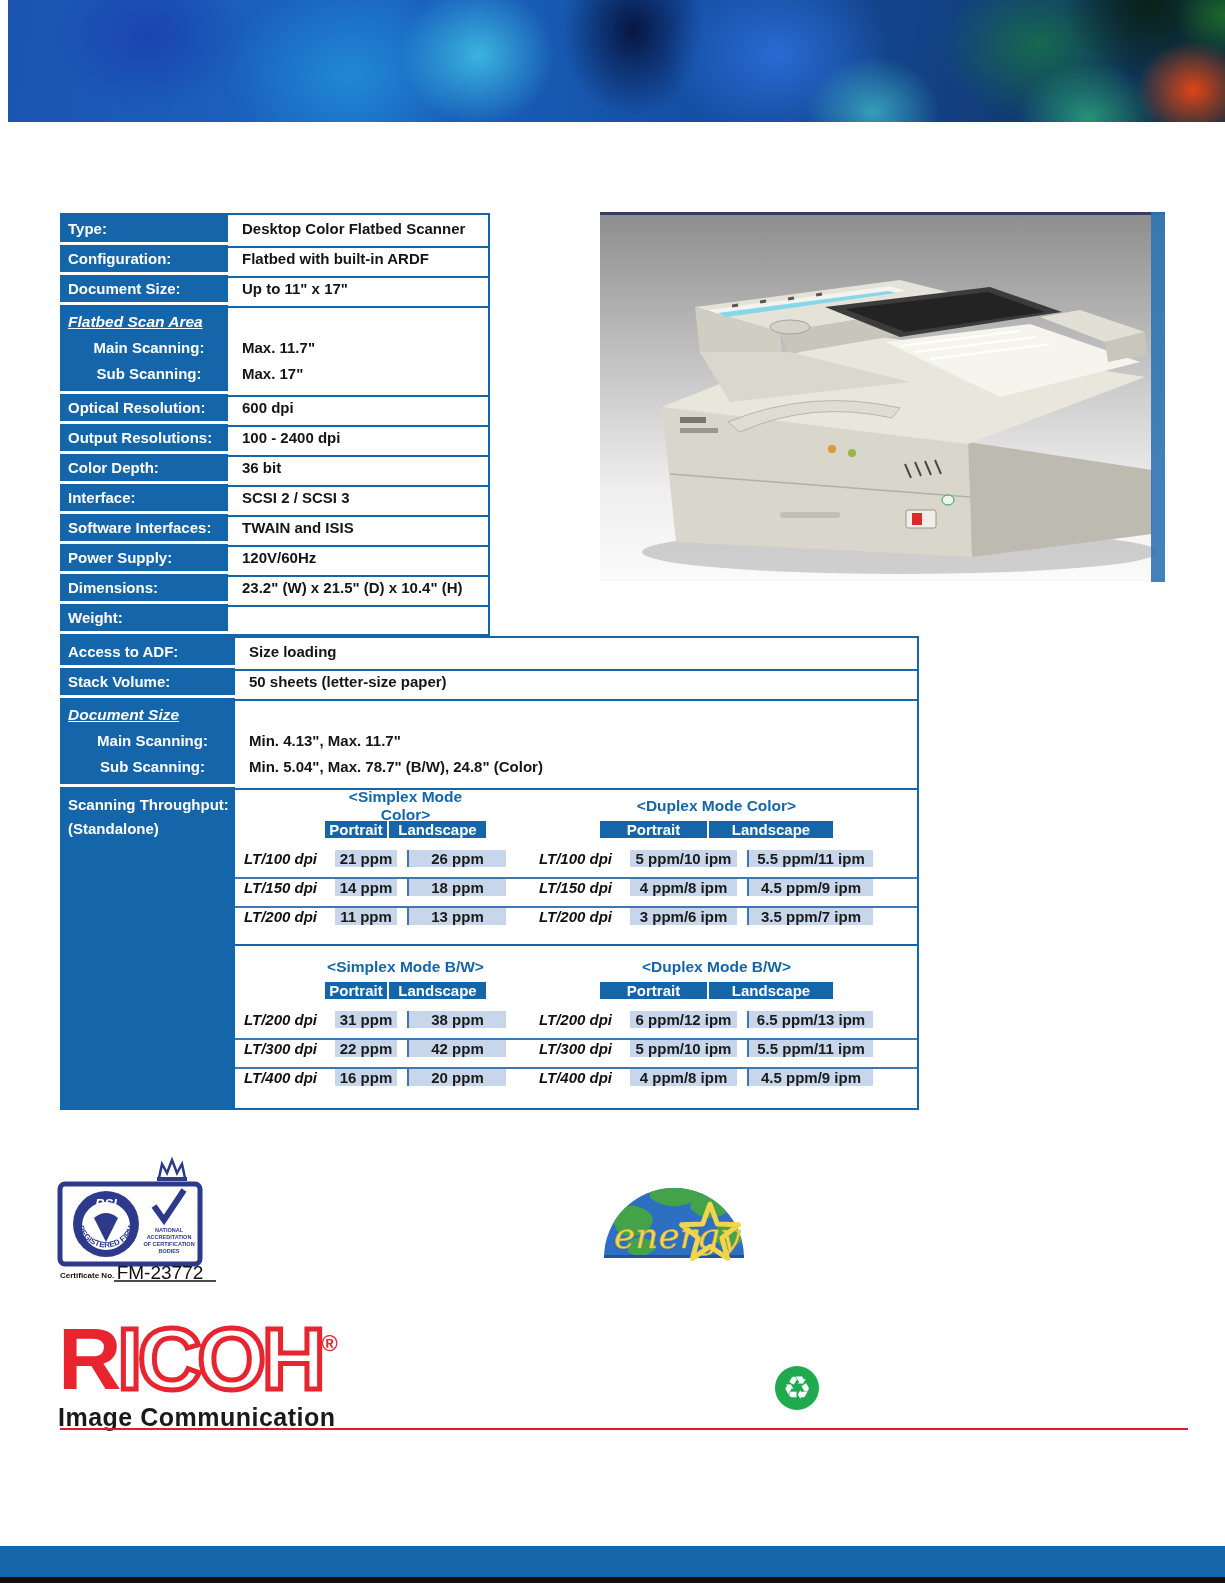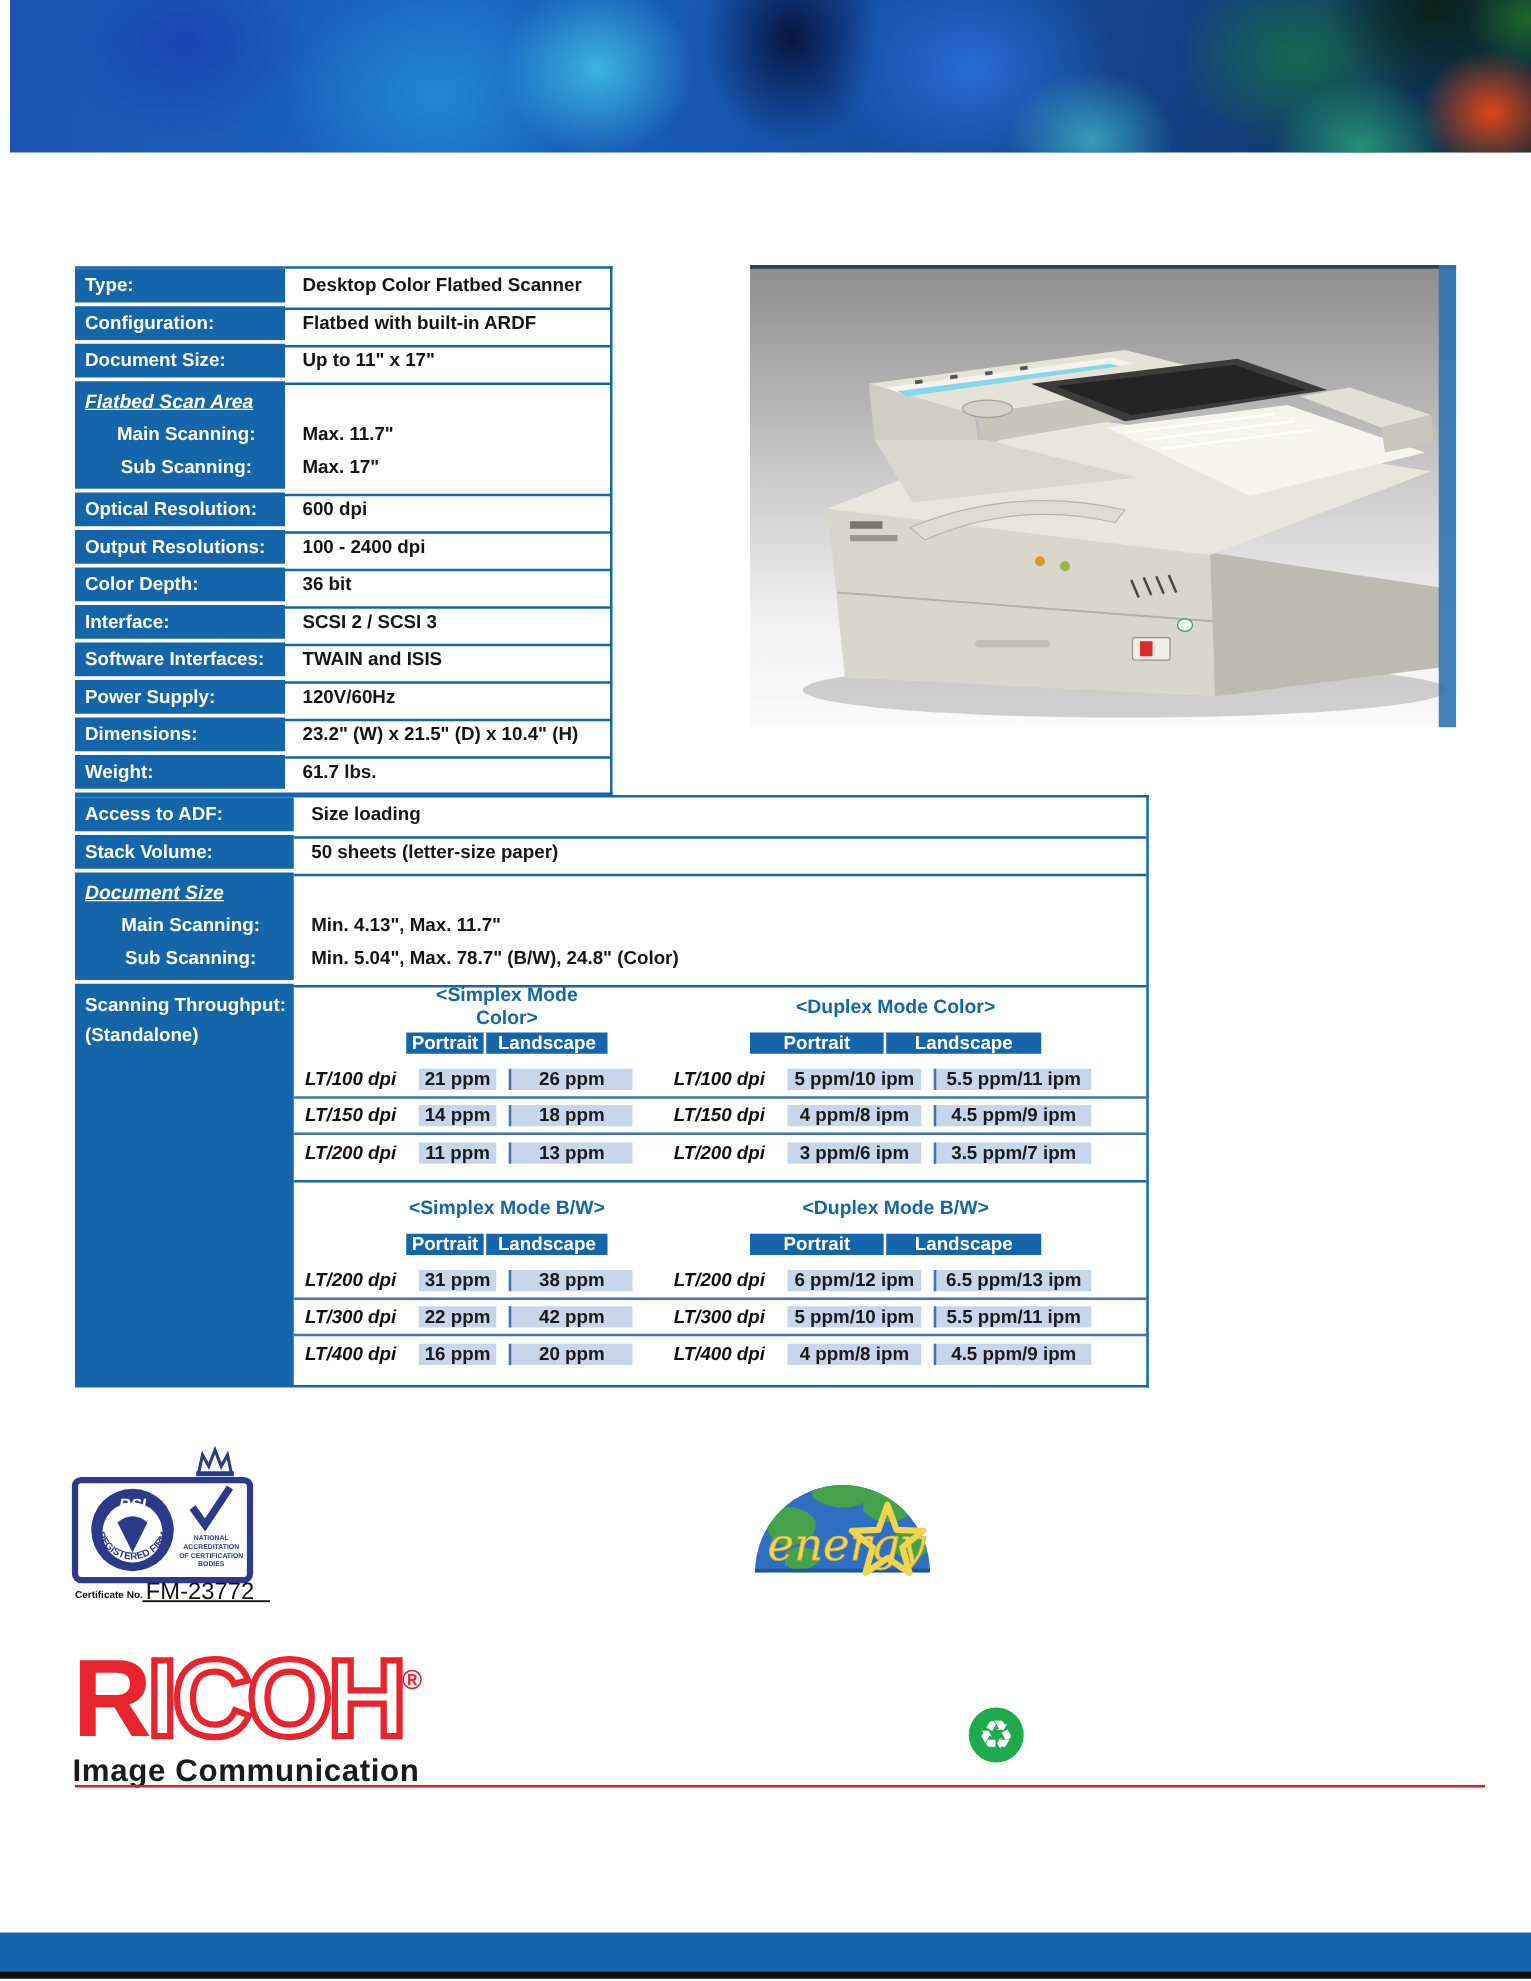--- a/index.html
+++ b/index.html
@@ -45,21 +45,21 @@
   .grow .valcol { flex:1; padding:4px 4px 4px 14px; position:relative; }
   .grow .gblank { display:block; height:26px; }
   .grow .gval { display:block; line-height:26px; font-weight:700; font-size:15px; color:#151515; }
 
   
   .tpsec { display:flex; align-items:stretch; }
   .tpsec .lbl { width:175px; background:#1565aa; color:#fff; font-weight:700; font-size:15px;
                 padding:6px 4px 4px 8px; }
   .tpsec .lbl span { display:block; line-height:24px; }
   .tp-right { flex:1; padding:4px 0 10px 0; }
-  .tp-row, .tp-title-row, .tp-head-row { display:flex; align-items:center; }
+  .tp-row, .tp-title-row, .tp-head-row { display:flex; align-items:flex-start; }
   .w-sl { width:90px; }  .w-sp { width:62px; }  .w-sla { width:99px; }
   .w-gap { width:28px; } .w-dl { width:86px; }  .w-dp { width:107px; } .w-dla { width:126px; }
   .tp-title-row { height:30px; align-items:center; }
   .tp-title { color:#1565aa; font-weight:700; font-size:15.5px; text-align:center; }
   .tp-title.s { width:161px; }
   .tp-title.d { width:233px; }
   .sp-s { width:90px; } .sp-mid { width:114px; }
   .tp-head-row { height:26px; margin-bottom:3px; }
   .hd { background:#1565aa; color:#fff; font-weight:700; font-size:15px;
         display:flex; align-items:center; justify-content:center; }
@@ -147,21 +147,20 @@
     <div class="srow">
         <div class="lbl">Power Supply:</div>
         <div class="val">120V/60Hz</div>
       </div>
     <div class="srow">
         <div class="lbl">Dimensions:</div>
         <div class="val">23.2" (W) x 21.5" (D) x 10.4" (H)</div>
       </div>
     <div class="srow">
         <div class="lbl">Weight:</div>
-        <div class="val">61.7 lbs.</div>
       </div>
   </div>
 
   <div class="photo">
     <svg width="565" height="370" viewBox="0 0 565 370">
       <defs>
         <linearGradient id="bgG" x1="0" y1="0" x2="0" y2="1">
           <stop offset="0" stop-color="#8d8d8d"></stop>
             <stop offset="0.45" stop-color="#c9c9c9"></stop>
           <stop offset="0.75" stop-color="#efefef"></stop>

